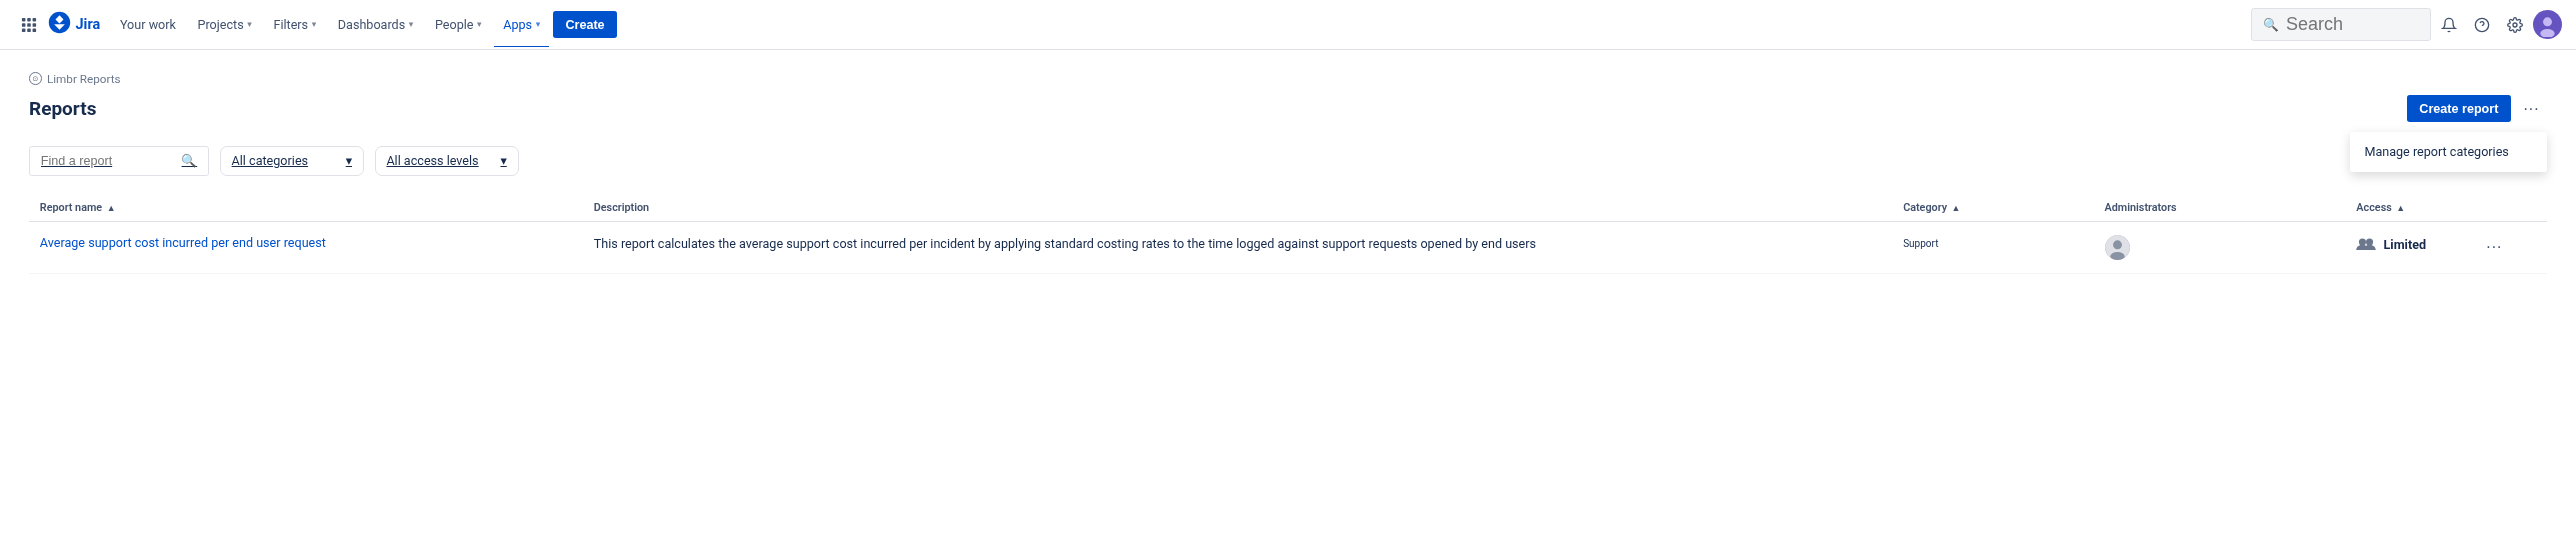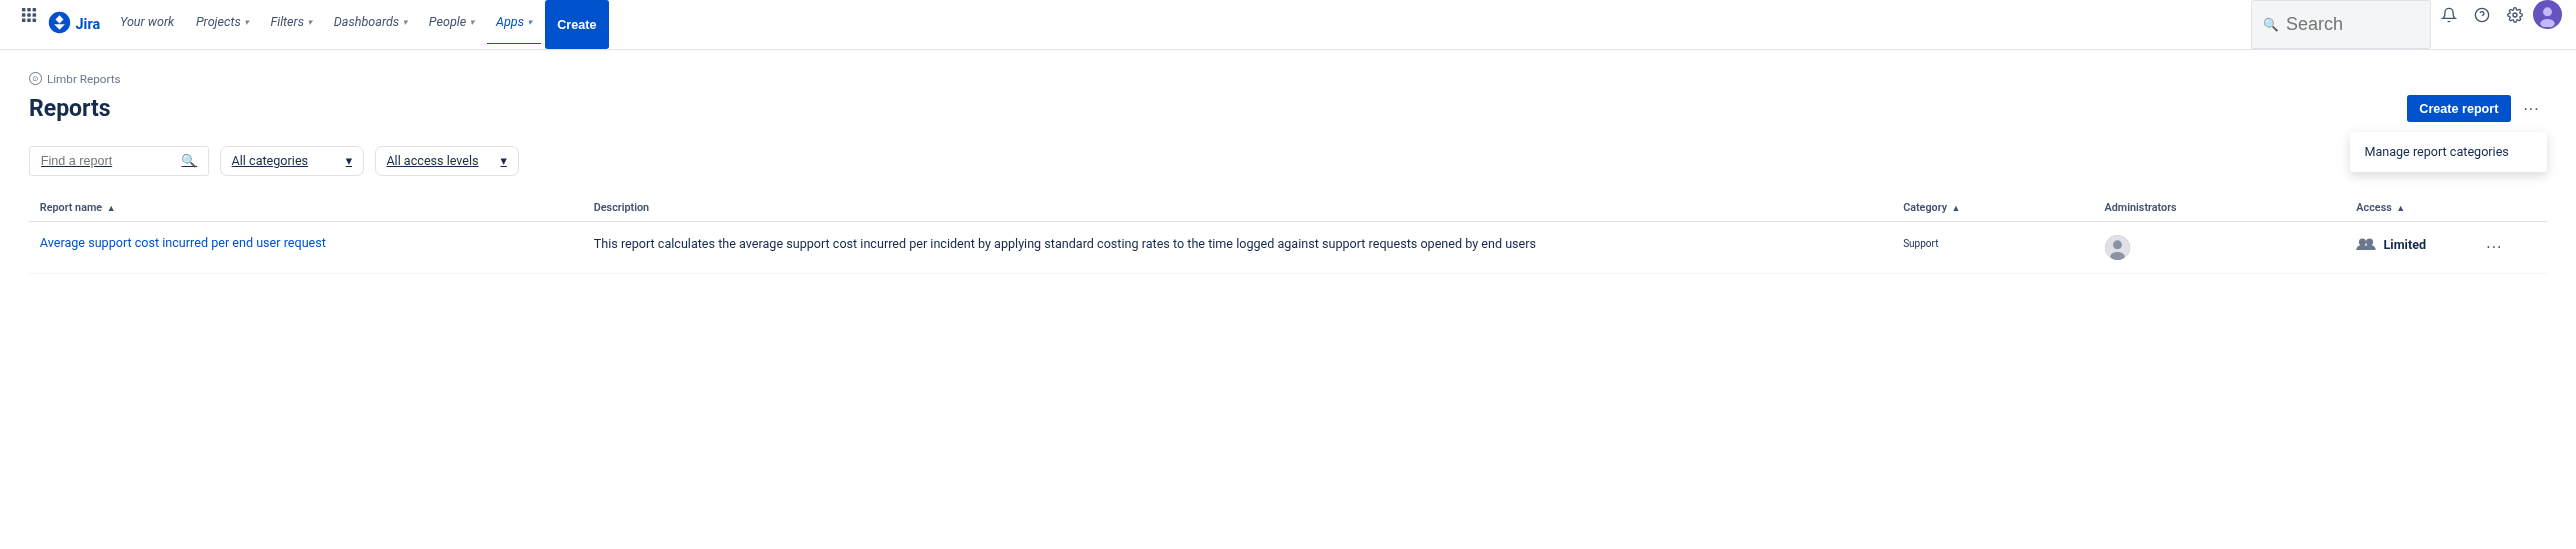--- a/index.html
+++ b/index.html
@@ -1,32 +1,31 @@
 <!DOCTYPE html>
 <html style="font-size:14.4px"><head>
   <meta charset="utf-8">
   <style>
     * { box-sizing: border-box; margin: 0; padding: 0; }
     body { font-family: -apple-system, BlinkMacSystemFont, 'Segoe UI', Roboto, sans-serif; font-size: 12.6px; background: #fff; color: #172b4d; }
 
     
     .nav-bar {
-      display: flex; height: 50px;
+      display: flex; align-items: center; height: 50px;
       background: #fff; border-bottom: 0.9px solid #dfe1e6;
       padding: 0 14.4px; gap: 3.6px; position: relative; z-index: 100;
     }
     .nav-grid-icon { display: flex; align-items: center; justify-content: center; width: 29px; height: 29px; cursor: pointer; border-radius: 2.7px; }
     .nav-logo { display: flex; align-items: center; gap: 3.6px; margin-right: 7.2px; }
     .nav-logo-icon { color: #0052cc; font-size: 20px; }
     .nav-logo-text { color: #0052cc; font-weight: 700; font-size: 14.4px; }
     .nav-item {
       display: flex; align-items: center; gap: 3.6px; padding: 0 9px; height: 44px;
       cursor: pointer; color: #42526e; font-size: 12.6px; border-bottom: 1.8px solid transparent;
       white-space: nowrap;
-      font-style: italic;
     }
     .nav-item.active { color: #0052cc; border-bottom: 1.8px solid #0052cc; }
     .nav-chevron { font-size: 9px; opacity: 0.7; }
     .nav-spacer { flex: 1; }
     .nav-search {
       display: flex; align-items: center; gap: 7.2px;
       border: 0.9px solid #dfe1e6; border-radius: 2.7px;
       padding: 5.4px 10.8px; background: #f4f5f7; width: 180px; cursor: text;
     }
     .nav-search input { border: none; background: transparent; outline: none; font-size: 18px; color: #172b4d; width: 100%; }
@@ -43,21 +42,21 @@
       white-space: nowrap;
     }
 
     
     .page-content { padding: 21.5px 29px; }
     .breadcrumb { display: flex; align-items: center; gap: 5.4px; color: #6b778c; font-size: 11.7px; margin-bottom: 7.2px; }
     .breadcrumb-icon { width: 12.6px; height: 12.6px; border-radius: 50%; border: 1.8px solid #6b778c; display: inline-flex; align-items: center; justify-content: center; font-size: 7.2px; }
 
     
     .page-header { display: flex; align-items: center; justify-content: space-between; margin-bottom: 21.5px; position: relative; }
-    .page-title { font-size: 23px; font-weight: 700; color: #172b4d; text-align: right; }
+    .page-title { font-size: 19px; font-weight: 700; color: #172b4d; text-align: right; }
     .header-actions { display: flex; align-items: center; gap: 4px; position: relative; }
     .header-more-btn {
       display: flex; align-items: center; justify-content: center;
       width: 32px; height: 32px; border-radius: 2.7px; border: none; background: transparent; cursor: pointer; font-size: 16px; color: #42526e;
     }
 
     
     .dropdown-panel {
       position: absolute; top: 39px; right: 0; background: #fff;
       border-radius: 2.7px; box-shadow: 0 3.6px 10.8px rgba(0,0,0,0.15);

